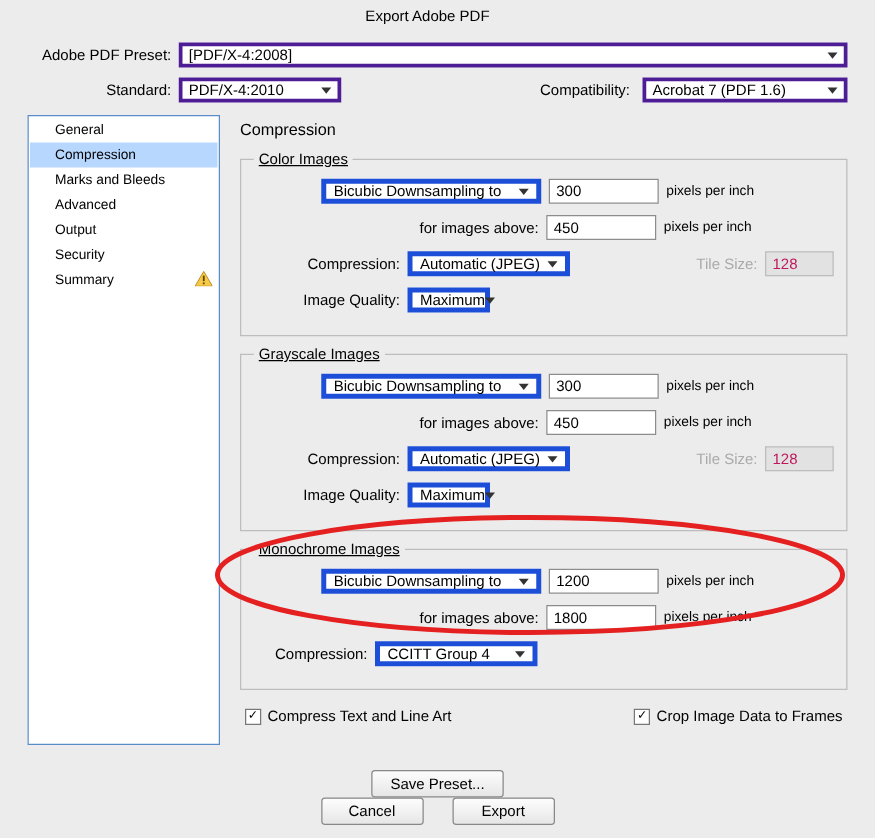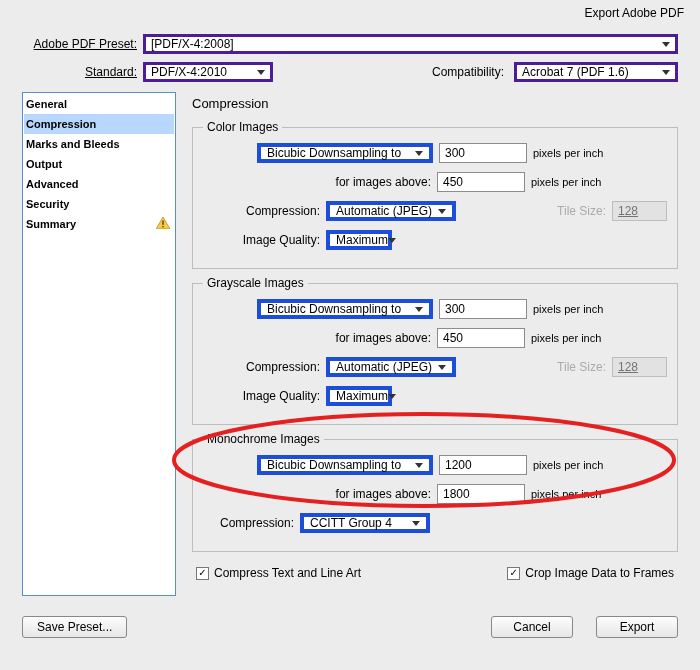--- a/index.html
+++ b/index.html
@@ -14,32 +14,32 @@
     position: relative;
     overflow: hidden;
   }
   .dialog {
     width: 100%;
     height: 100%;
     display: flex;
     flex-direction: column;
   }
   .titlebar {
-    text-align: right;
+    text-align: center;
     padding: 6px 16px 14px 0;
     font-size: 12px;
     color: #000;
   }
   .top-rows {
     padding: 0 22px 10px 22px;
     display: flex;
     flex-direction: column;
     gap: 8px;
   }
-  .label-right { text-align: right; display:inline-block;text-decoration:underline; }
+  .label-right { text-align: right; display:inline-block; }
   .preset-row, .std-row {
     display: flex;
     align-items: center;
     gap: 6px;
   }
   .preset-row .label-right { width: 115px; }
   .std-row .label-right { width: 115px; }
   .select, .combo {
     display: inline-flex;
     align-items: center;
@@ -67,26 +67,25 @@
   .sidebar {
     width: 154px;
     border: 1px solid #5a8dc8;
     background: #fff;
     display: flex;
     flex-direction: column;
     padding: 1px;
     height: 504px;
   }
   .side-item {
-    padding: 4px 2px;
+    padding: 4px 20px;
     font-size: 11px;
     color: #000;
     position: relative;
     cursor: default;
-    font-weight: bold;
   }
   .side-item.sel {
     background: #b8d7ff;
   }
   .warn-icon {
     position: absolute;
     right: 4px;
     top: 3px;
     width: 14px;
     height: 12px;
@@ -105,20 +104,21 @@
     padding: 14px 10px 10px 10px;
     margin-bottom: 14px;
   }
   .groupbox-title {
     position: absolute;
     top: -8px;
     left: 10px;
     background: #ececec;
     padding: 0 4px;
     font-size: 12px;
+    text-decoration: underline;
   }
   .row {
     display: flex;
     align-items: center;
     margin-bottom: 7px;
     gap: 6px;
     height: 22px;
   }
   .row .rlabel {
     display:inline-block;
@@ -149,23 +149,22 @@
     width: 88px;
     height: 20px;
     border: 1px solid #8c8c8c;
     background: #fff;
     line-height: 18px;
     padding: 0 5px;
     font-size: 12px;
   }
   .field.disabled {
     background: #e2e2e2;
-    color: #737373;
+    color: #be185d;
     border-color:#bdbdbd;
-    text-decoration:underline;
   }
   .tilesize-label { color:#aaa; margin-left:10px; text-align:right; flex:1; }
   .unit { font-size:11px; }
   .checks-row {
     display: flex;
     justify-content: space-between;
     align-items: center;
     padding: 0 4px;
     margin-top: 4px;
   }
@@ -191,20 +190,21 @@
     padding: 0 14px;
     font-size: 12px;
     border-radius: 3px;
     display:inline-flex; align-items:center;
   }
   .footer {
     padding: 20px 22px 0 22px;
     display: flex;
     justify-content: space-between;
     align-items: center;
+    flex-direction: column;
   }
   .footer .right-btns { display:flex; gap:23px; }
   .ellipse-annot {
     position: absolute;
     left: 172px;
     top: 412px;
     width: 504px;
     height: 96px;
     pointer-events: none;
   }
@@ -236,22 +236,22 @@
         <span class="caret"></span>
       </div>
     </div>
   </div>
 
   <div class="body">
     <div class="sidebar">
       <div class="side-item">General</div>
       <div class="side-item sel">Compression</div>
       <div class="side-item">Marks and Bleeds</div>
+      <div class="side-item">Advanced</div>
       <div class="side-item">Output</div>
-      <div class="side-item">Advanced</div>
       <div class="side-item">Security</div>
       <div class="side-item">
         <span>Summary</span>
         <span class="warn-icon">
           <svg viewBox="0 0 14 12">
               <polygon points="7,0 14,12 0,12" fill="#f7c948" stroke="#a77700" stroke-width="0.6"></polygon>
               <rect x="6.3" y="3.5" width="1.4" height="4.4" fill="#5b4200"></rect>
               <rect x="6.3" y="9" width="1.4" height="1.4" fill="#5b4200"></rect>
             </svg>
         </span>

